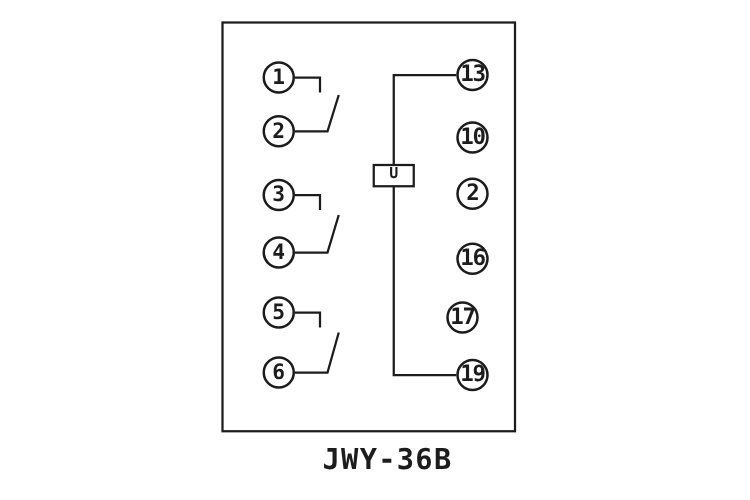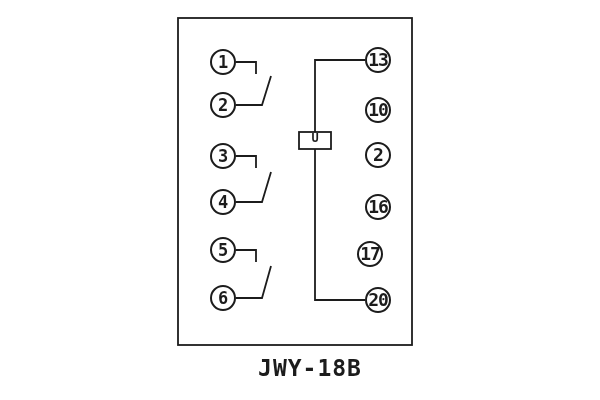--- a/index.html
+++ b/index.html
@@ -71,17 +71,17 @@
   <div class="term single" style="left:210px;top:143px">3</div>
   <div class="term single" style="left:210px;top:189px">4</div>
   <div class="term single" style="left:210px;top:237px">5</div>
   <div class="term single" style="left:210px;top:285px">6</div>
 
   <div class="term double" style="left:365px;top:47px">13</div>
   <div class="term double" style="left:365px;top:97px">10</div>
   <div class="term double" style="left:365px;top:142px">2</div>
   <div class="term double" style="left:365px;top:194px">16</div>
   <div class="term double" style="left:357px;top:241px">17</div>
-  <div class="term double" style="left:365px;top:287px">20</div>
+  <div class="term double" style="left:365px;top:287px">19</div>
 
-  <div id="diagram-title">JWY-18B</div>
+  <div id="diagram-title">JWY-36B</div>
 
 </div>
 
 </body></html>

